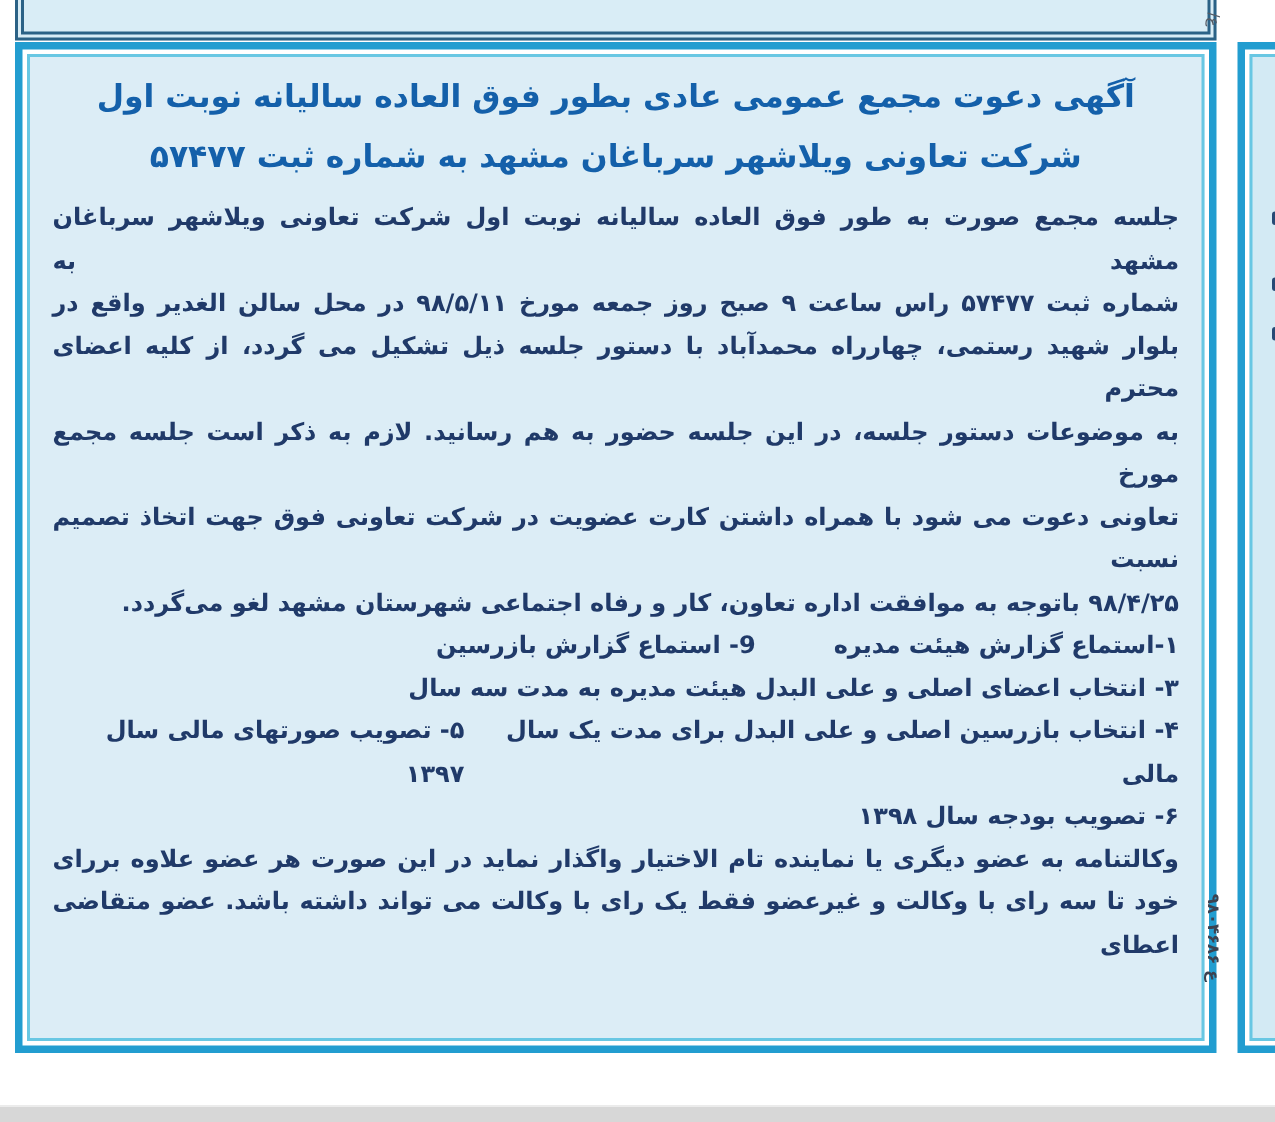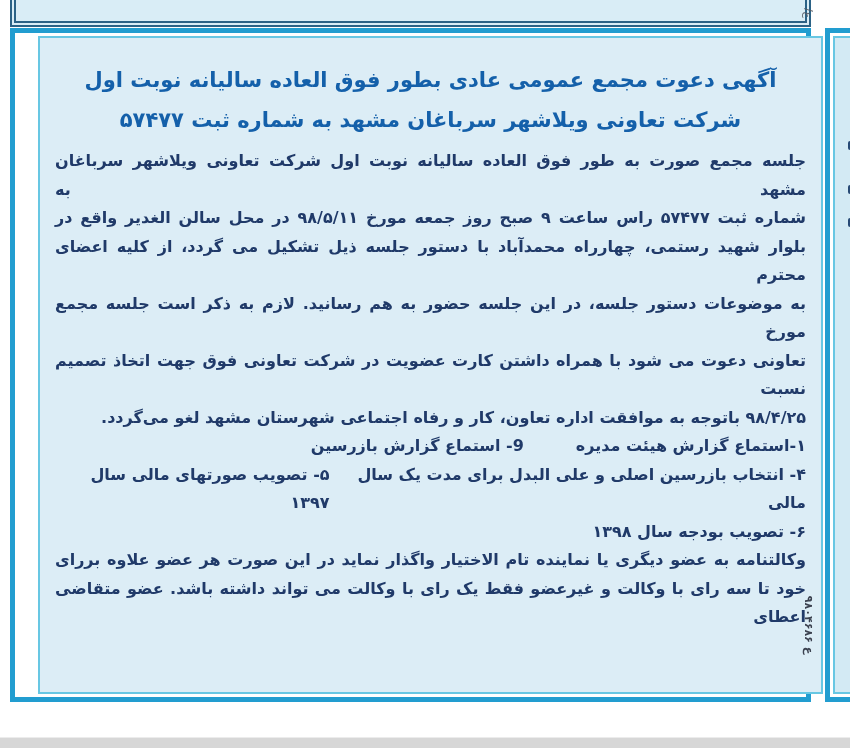--- a/index.html
+++ b/index.html
@@ -30,22 +30,22 @@
   }
 
   
   .main-ad {
     position:absolute; left:10px; top:28px; width:785px; height:658px;
     background:#ffffff; border:5px solid #229dd0; padding:3px;
   }
   .main-inner {
     width:100%; height:100%; box-sizing:border-box;
     border:2px solid #68c7e3; background:#dcedf6;
-    padding:19px 15px 0 15px; direction:rtl;
-    color:#203a69; font-weight:bold; overflow:hidden;margin-left:20px;
+    padding:3px 15px 0 15px; direction:rtl;
+    color:#203a69; font-weight:bold; overflow:hidden;
   }
   .title {
     text-align:center; color:#1460aa; font-size:21px; line-height:40px;
     white-space:nowrap;
   }
   .title.first { margin-top:3px; }
   .title.second { margin-bottom:7px; }
 
   .line {
     font-size:16px; line-height:28.5px;
@@ -98,20 +98,21 @@
       <div class="line stretch">به موضوعات دستور جلسه، در این جلسه حضور به هم رسانید. لازم به ذکر است جلسه مجمع مورخ</div>
       <div class="line stretch">تعاونی دعوت می شود با همراه داشتن کارت عضویت در شرکت تعاونی فوق جهت اتخاذ تصمیم نسبت</div>
       <div class="line">۹۸/۴/۲۵ باتوجه به موافقت اداره تعاون، کار و رفاه اجتماعی شهرستان مشهد لغو می‌گردد.</div>
 
 
       <div class="line split">
         <span>۱-استماع گزارش هیئت مدیره</span>
         <span>9- استماع گزارش بازرسین</span>
       </div>
 
+      <div class="line">۳- انتخاب اعضای اصلی و علی البدل هیئت مدیره به مدت سه سال</div>
 
       <div class="line spread">
         <span>۴- انتخاب بازرسین اصلی و علی البدل برای مدت یک سال مالی</span>
         <span>۵- تصویب صورتهای مالی سال ۱۳۹۷</span>
       </div>
 
       <div class="line">۶- تصویب بودجه سال ۱۳۹۸</div>
 
       <div class="line stretch">وکالتنامه به عضو دیگری یا نماینده تام الاختیار واگذار نماید در این صورت هر عضو علاوه بررای</div>
       <div class="line stretch">خود تا سه رای با وکالت و غیرعضو فقط یک رای با وکالت می تواند داشته باشد. عضو متقاضی اعطای</div>

